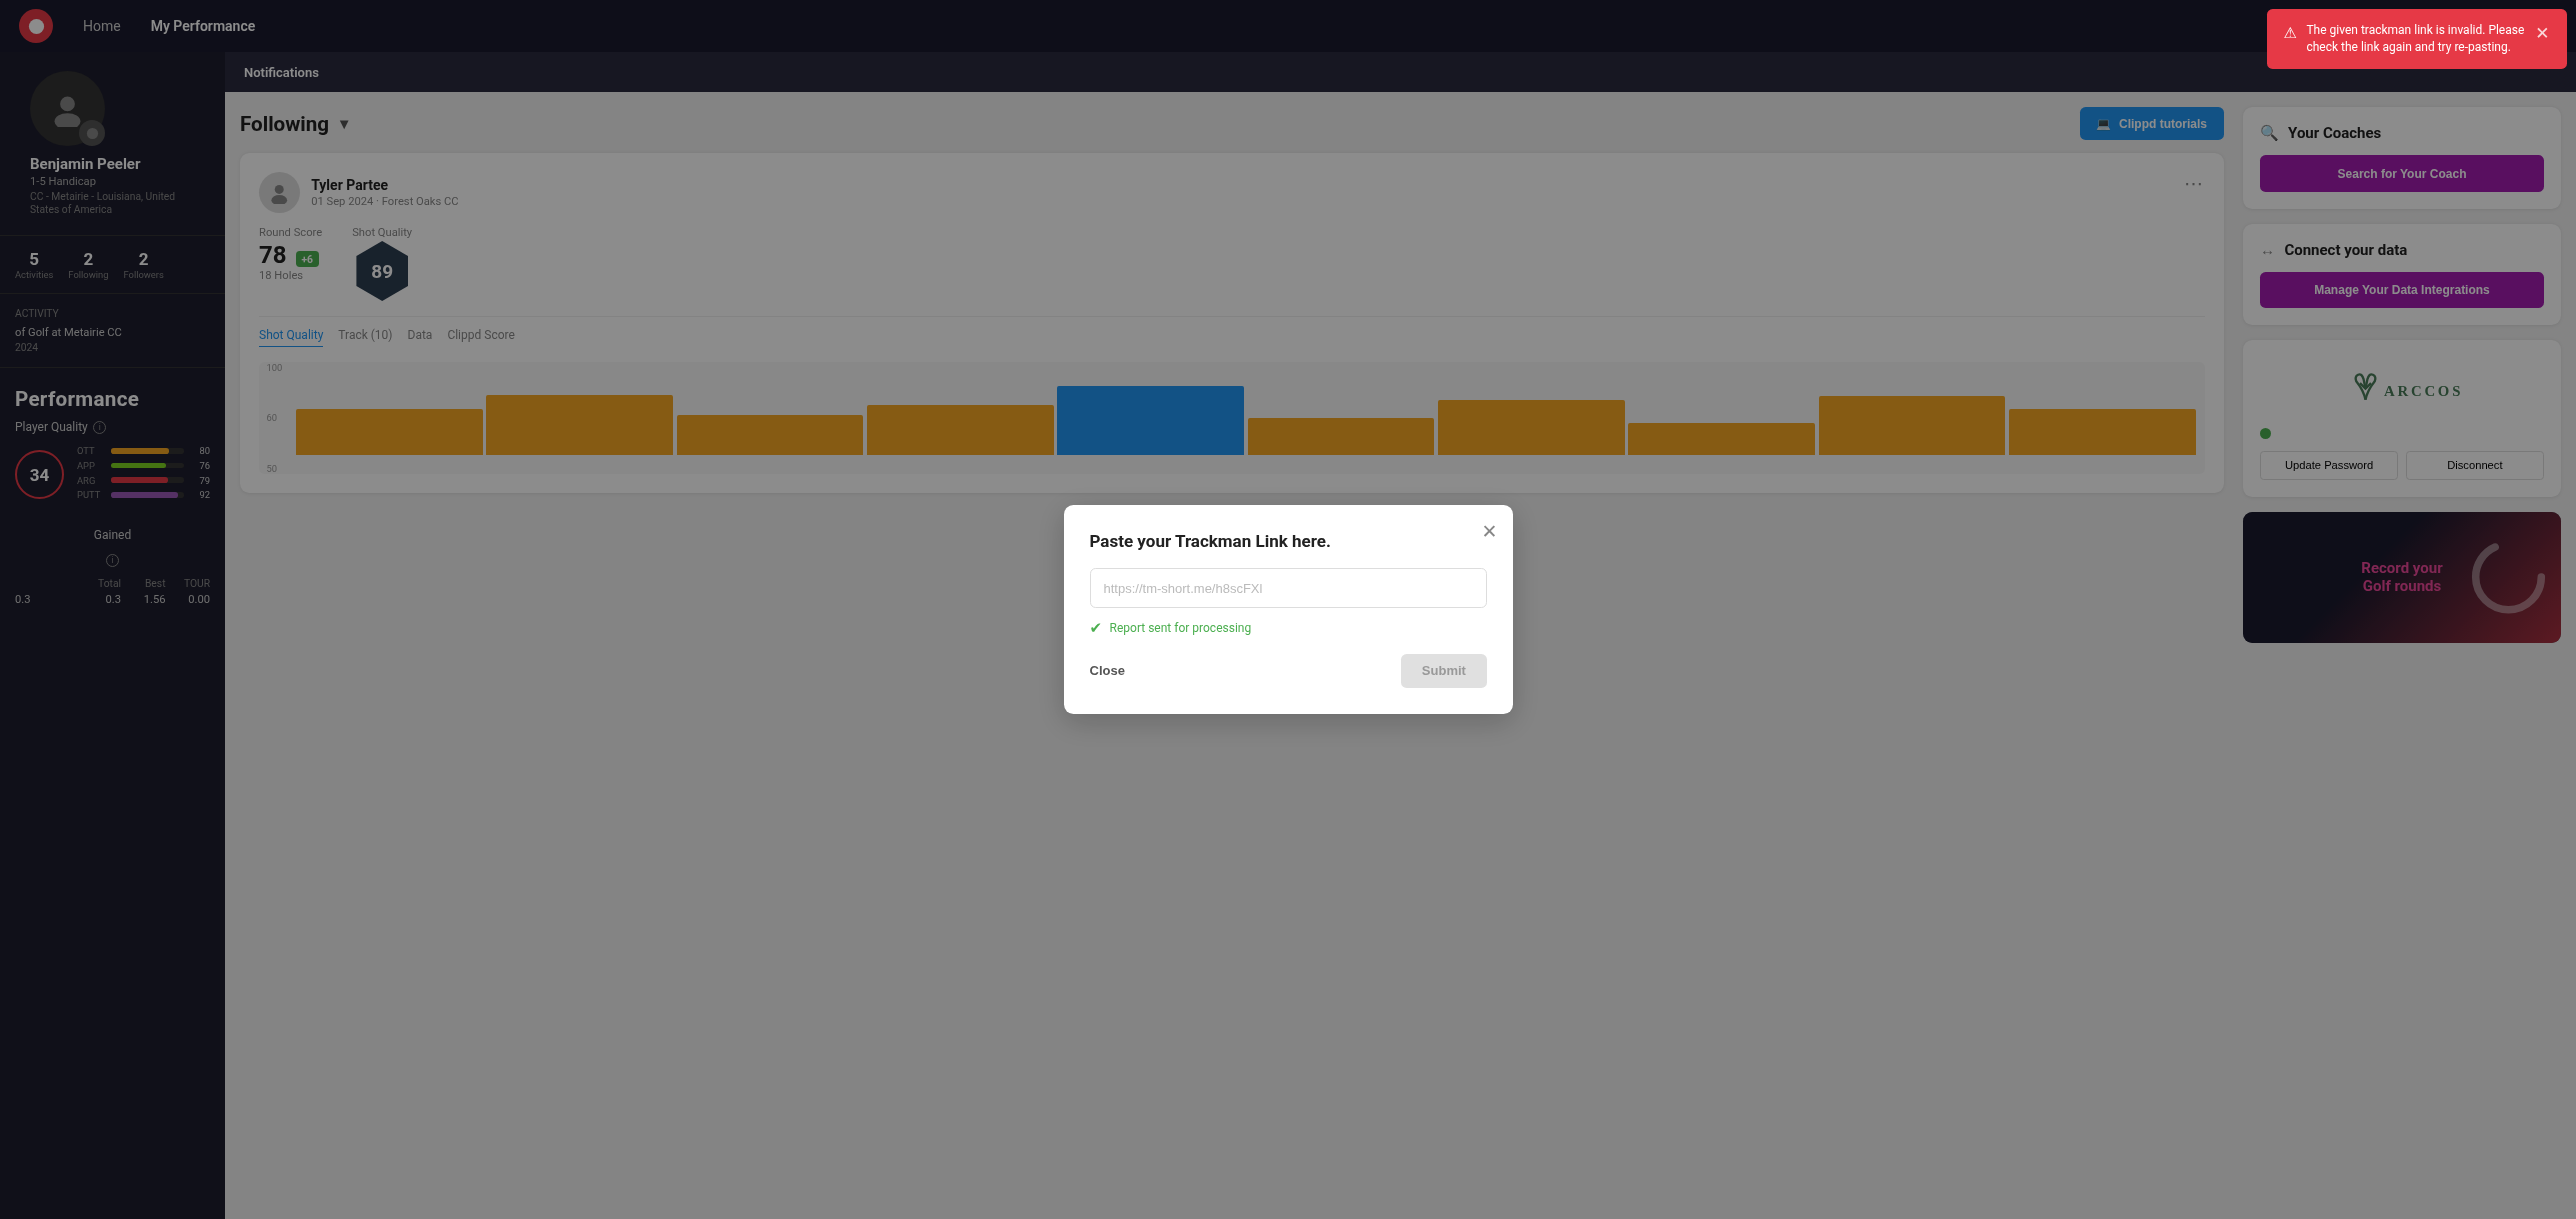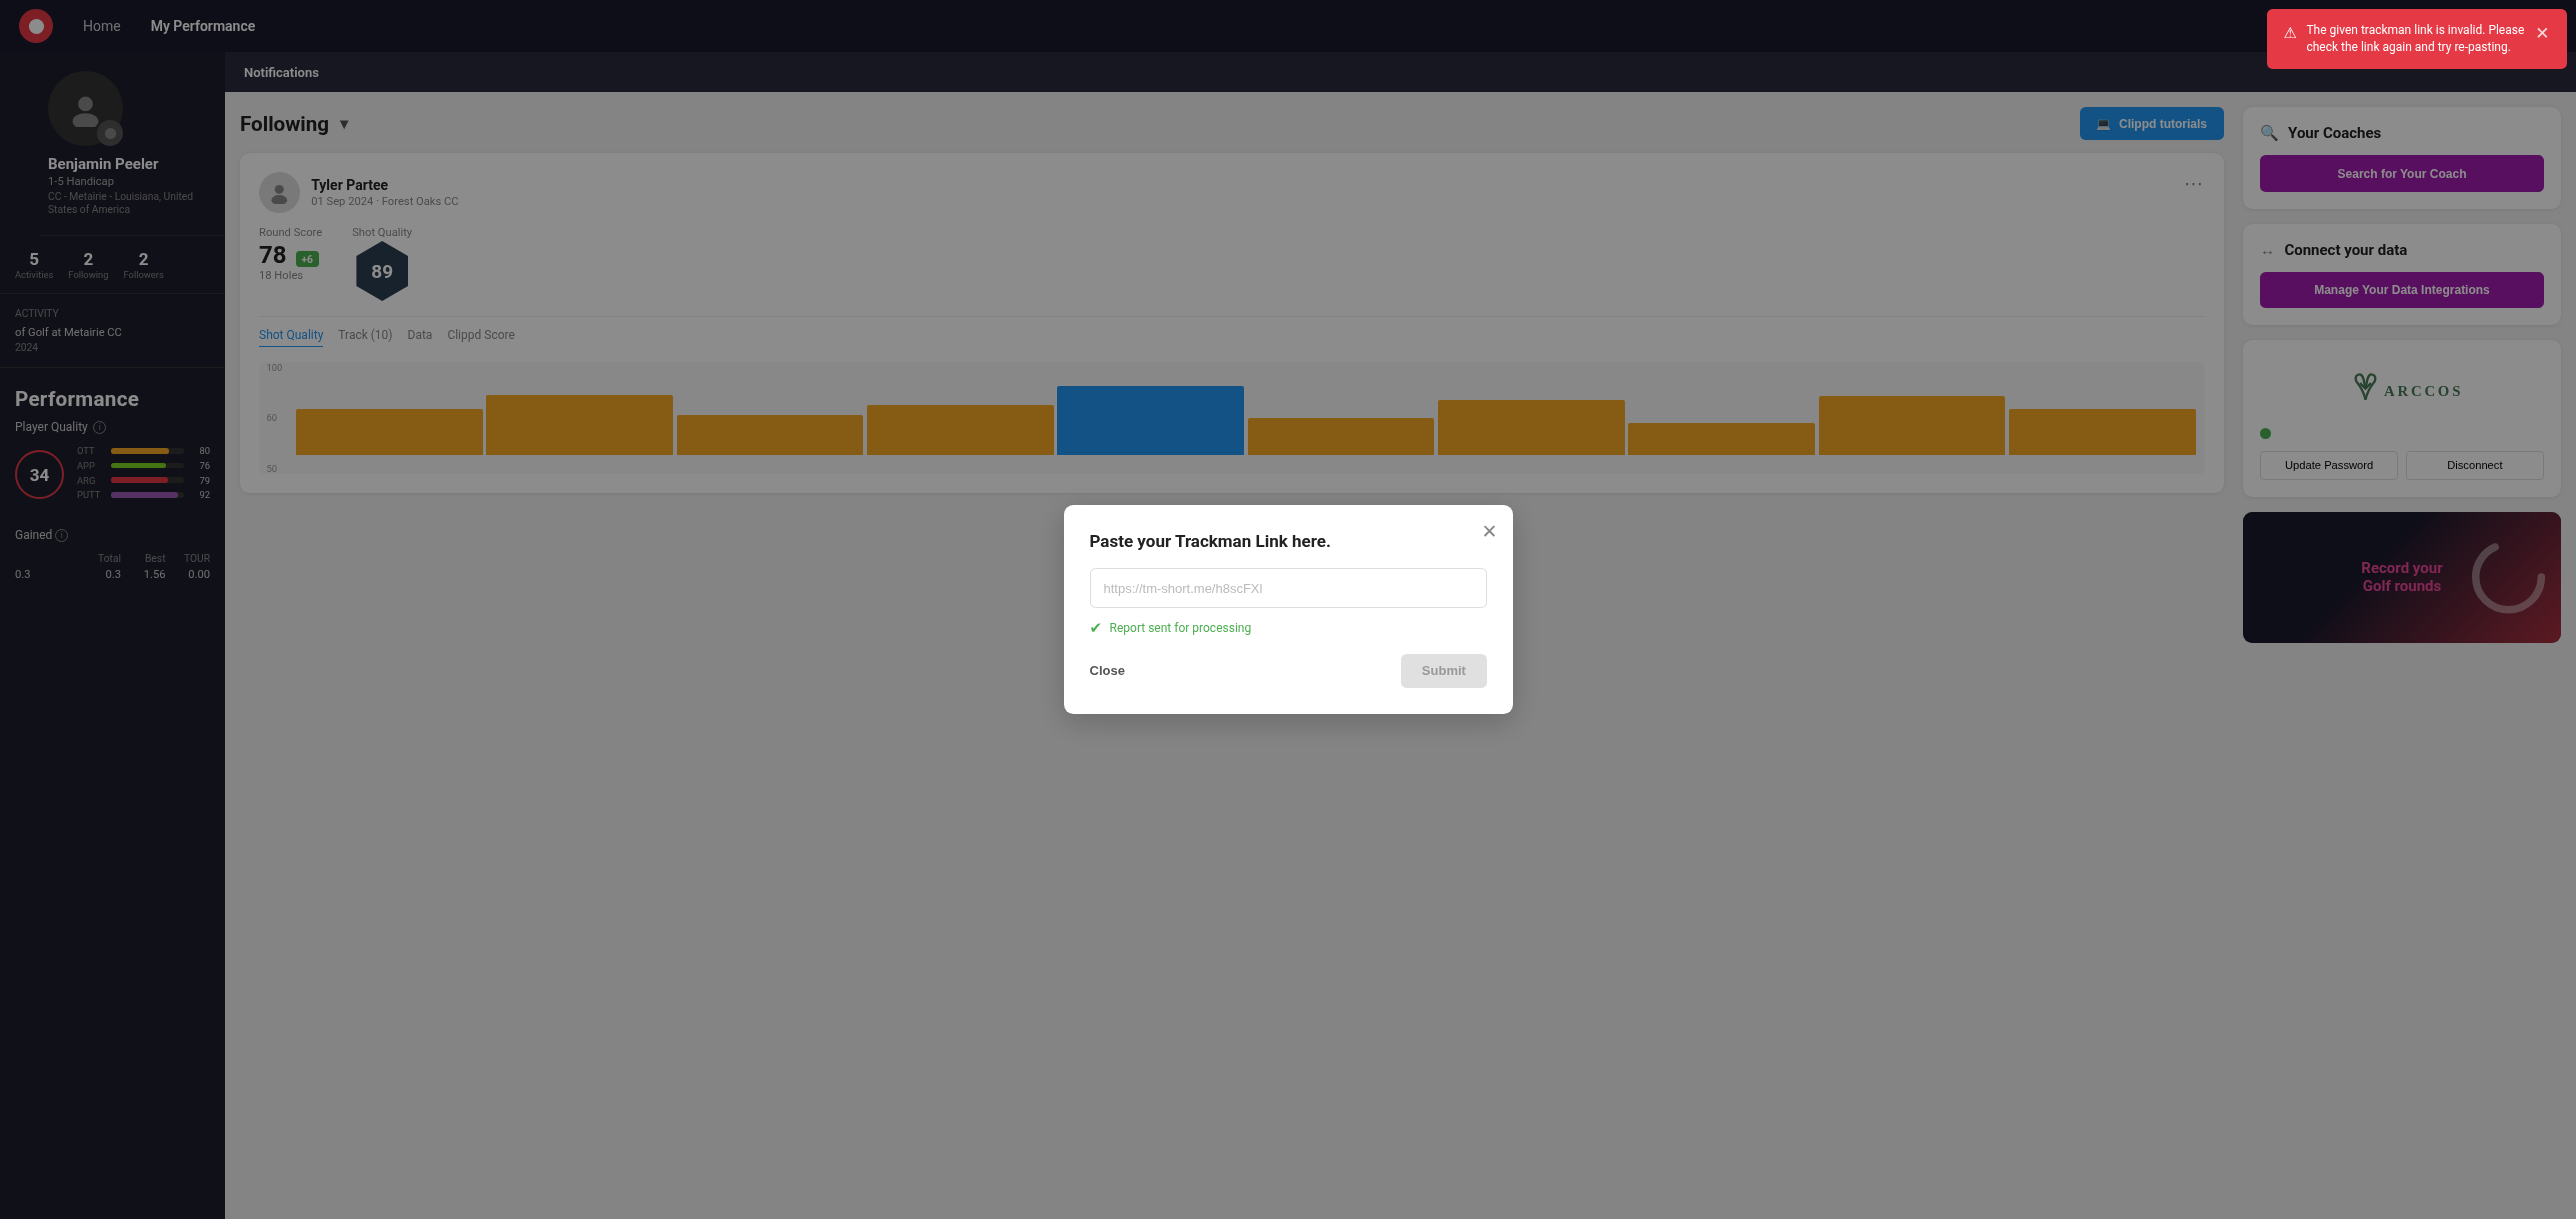--- a/index.html
+++ b/index.html
@@ -29,21 +29,21 @@
     .toast-close { margin-left: auto; cursor: pointer; font-size: 17px; opacity: 0.8; flex-shrink: 0; }
 
     
     .layout { display: flex; height: calc(100vh - 52px); }
 
     
     .sidebar {
       width: 225px; flex-shrink: 0; background: #1e1e2e; color: white;
       overflow-y: auto; display: flex; flex-direction: column;
     }
-    .sidebar-profile { padding: 19px 8px; border-bottom: 0.9px solid #333; margin-left: 40px; }
+    .sidebar-profile { padding: 19px 30px; border-bottom: 0.9px solid #333; }
     .profile-img-wrap { position: relative; width: 75px; height: 75px; margin-bottom: 9.4px; }
     .profile-img { width: 75px; height: 75px; border-radius: 50%; background: #333; display: flex; align-items: center; justify-content: center; }
     .profile-img svg { width: 37px; height: 37px; fill: #888; }
     .profile-badge { position: absolute; bottom: 0; right: 0; width: 26px; height: 26px; background: #555; border-radius: 50%; display: flex; align-items: center; justify-content: center; }
     .profile-name { font-size: 15px; font-weight: 700; color: white; }
     .profile-handicap { font-size: 11.2px; color: #aaa; margin: 1.9px 0; }
     .profile-location { font-size: 10.3px; color: #888; }
     .profile-stats { display: flex; gap: 15px; padding: 13px 15px; border-bottom: 0.9px solid #333; }
     .profile-stat { display: flex; flex-direction: column; align-items: center; }
     .stat-label { font-size: 9.4px; color: #888; }
@@ -65,21 +65,21 @@
     .pq-bar-row { display: flex; align-items: center; gap: 5.6px; margin-bottom: 3.7px; }
     .pq-bar-label { font-size: 9.4px; color: #888; width: 28px; }
     .pq-bar-track { flex: 1; height: 5.6px; background: #333; border-radius: 2.8px; position: relative; }
     .pq-bar-fill { height: 100%; border-radius: 2.8px; }
     .pq-bar-val { font-size: 9.4px; color: #ccc; width: 20.6px; text-align: right; }
     .pq-bar-ott { background: #f5a623; }
     .pq-bar-app { background: #7ed321; }
     .pq-bar-arg { background: #e63946; }
     .pq-bar-putt { background: #9b59b6; }
     .sidebar-gained { padding: 0 15px 15px; }
-    .gained-header { display: flex; align-items: center; gap: 3px; margin-bottom: 9.4px; }
+    .gained-header { display: flex; align-items: center; gap: 12px; margin-bottom: 9.4px; flex-direction: column; }
     .gained-title { font-size: 12px; color: #ccc; }
     .gained-table { width: 100%; }
     .gained-row { display: flex; gap: 7.5px; margin-bottom: 3.7px; }
     .gained-col { font-size: 10.3px; color: #888; }
     .gained-col.label { flex: 1; }
     .gained-col.val { width: 37px; text-align: right; }
 
     
     .main-content { flex: 1; overflow-y: auto; background: #f0f0f0; padding: 0; }
 

